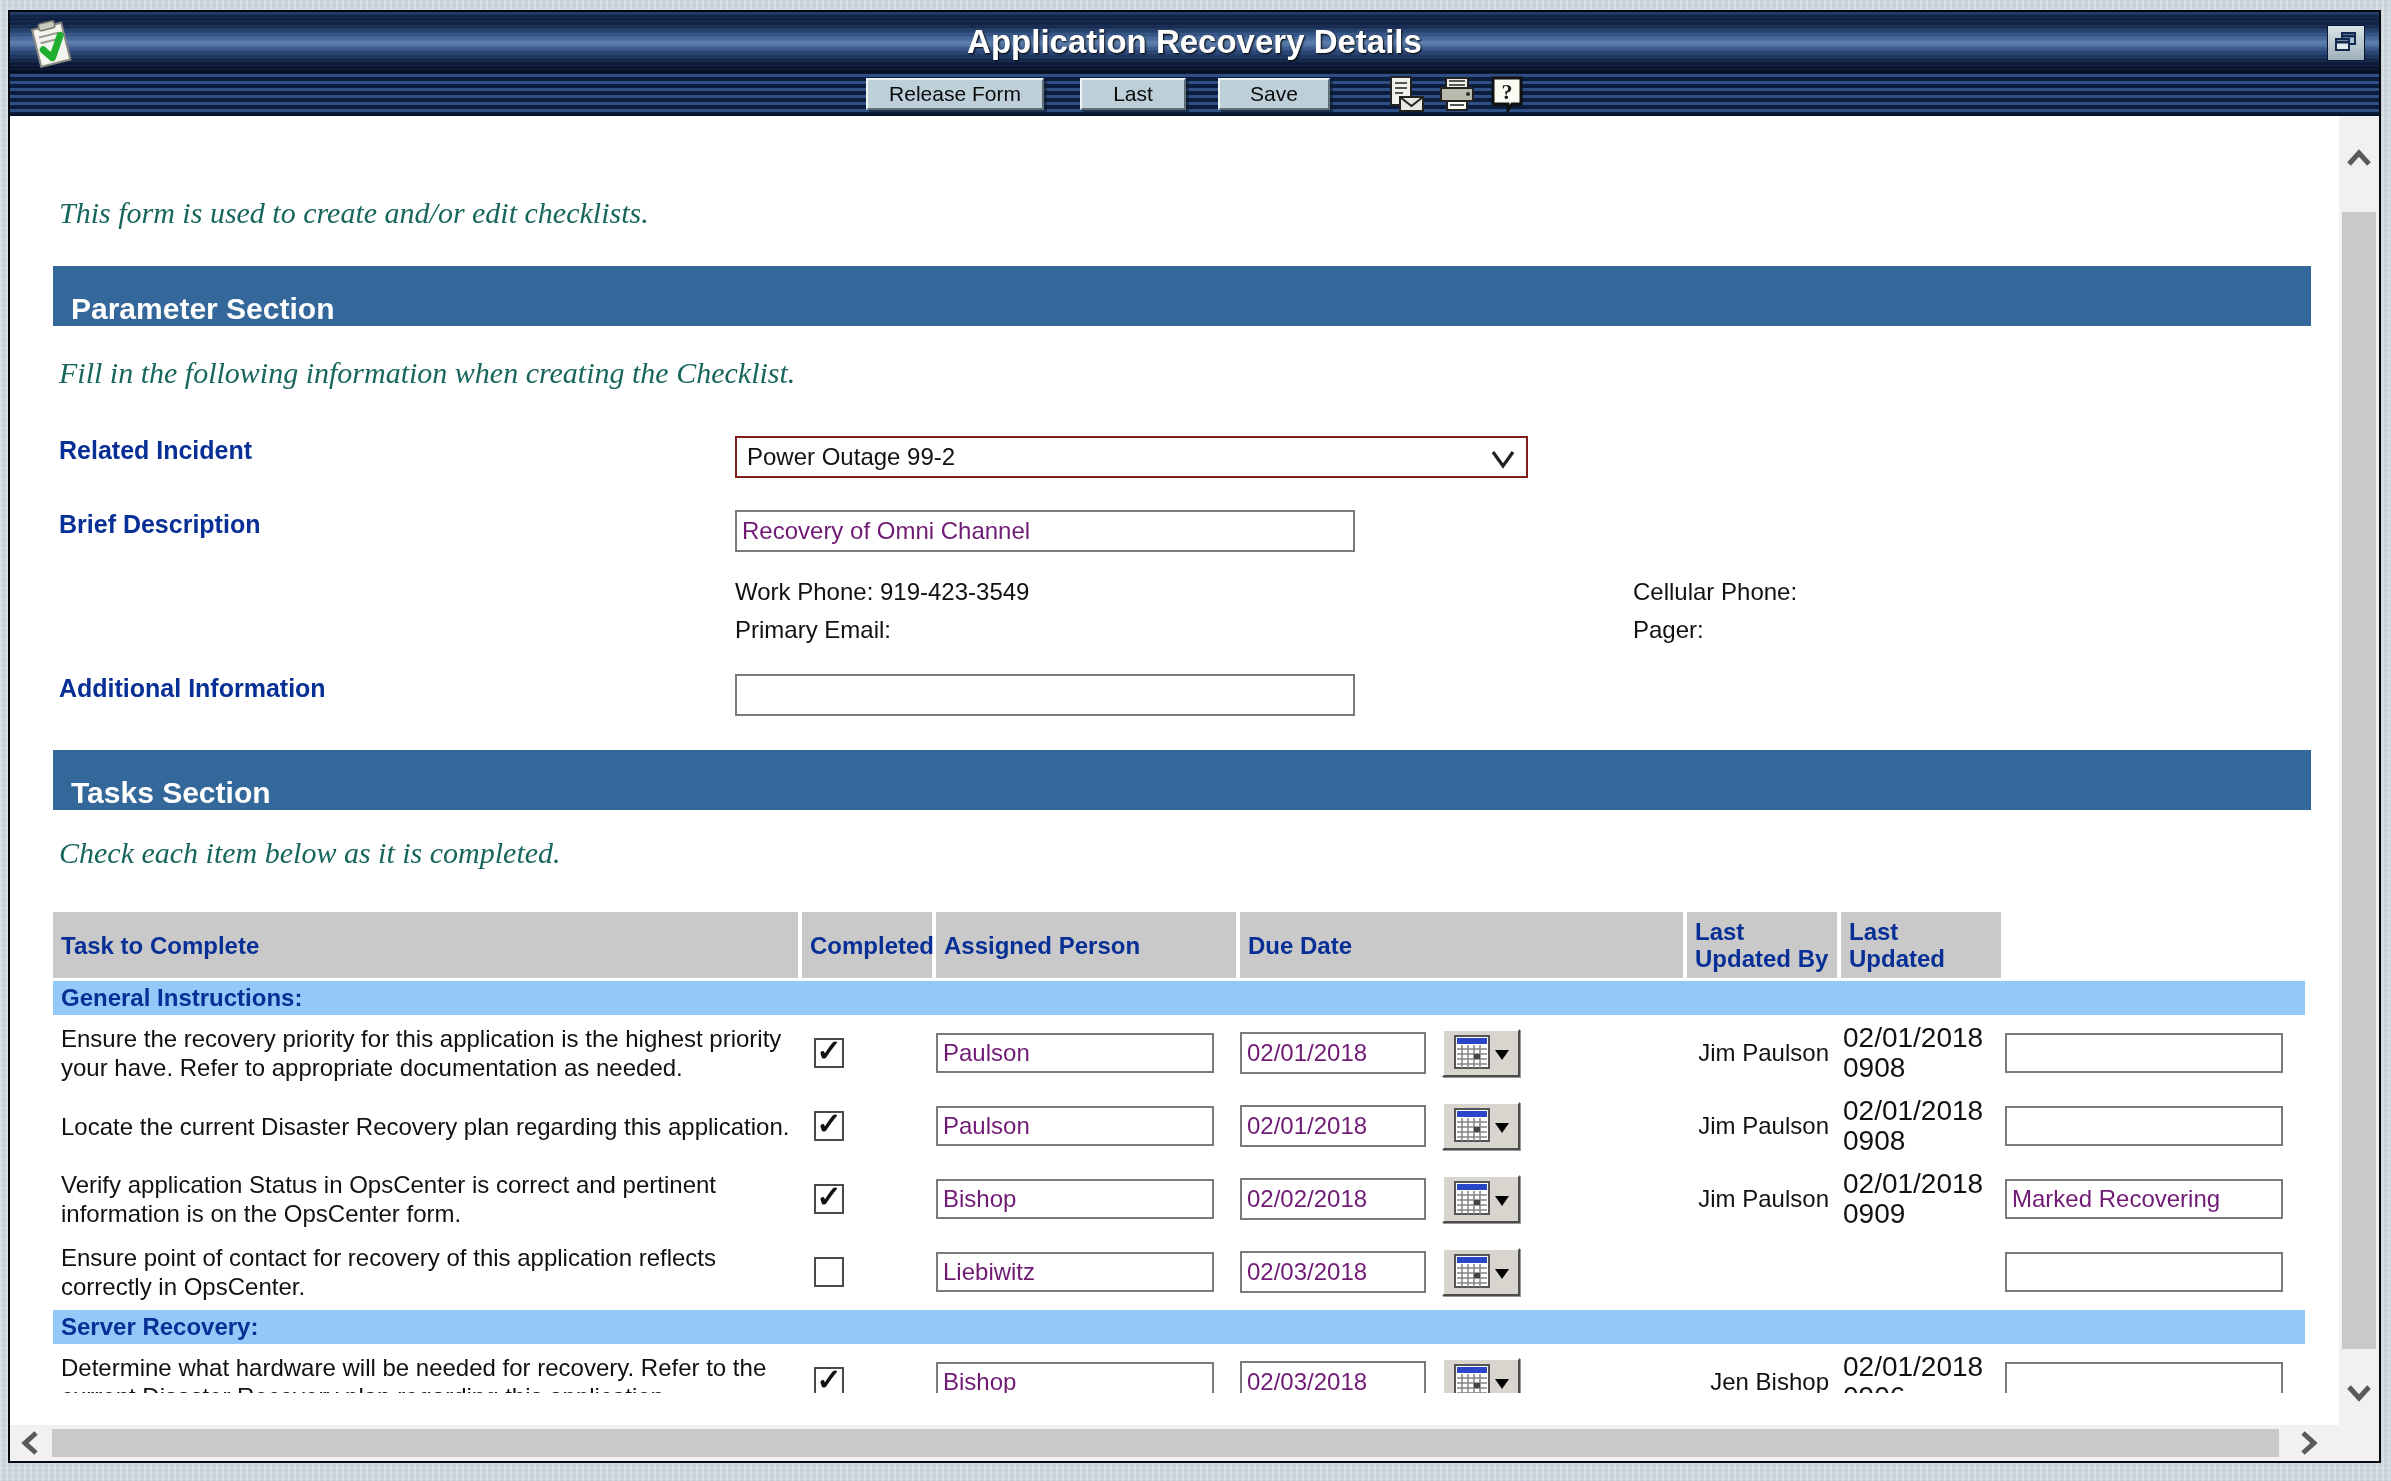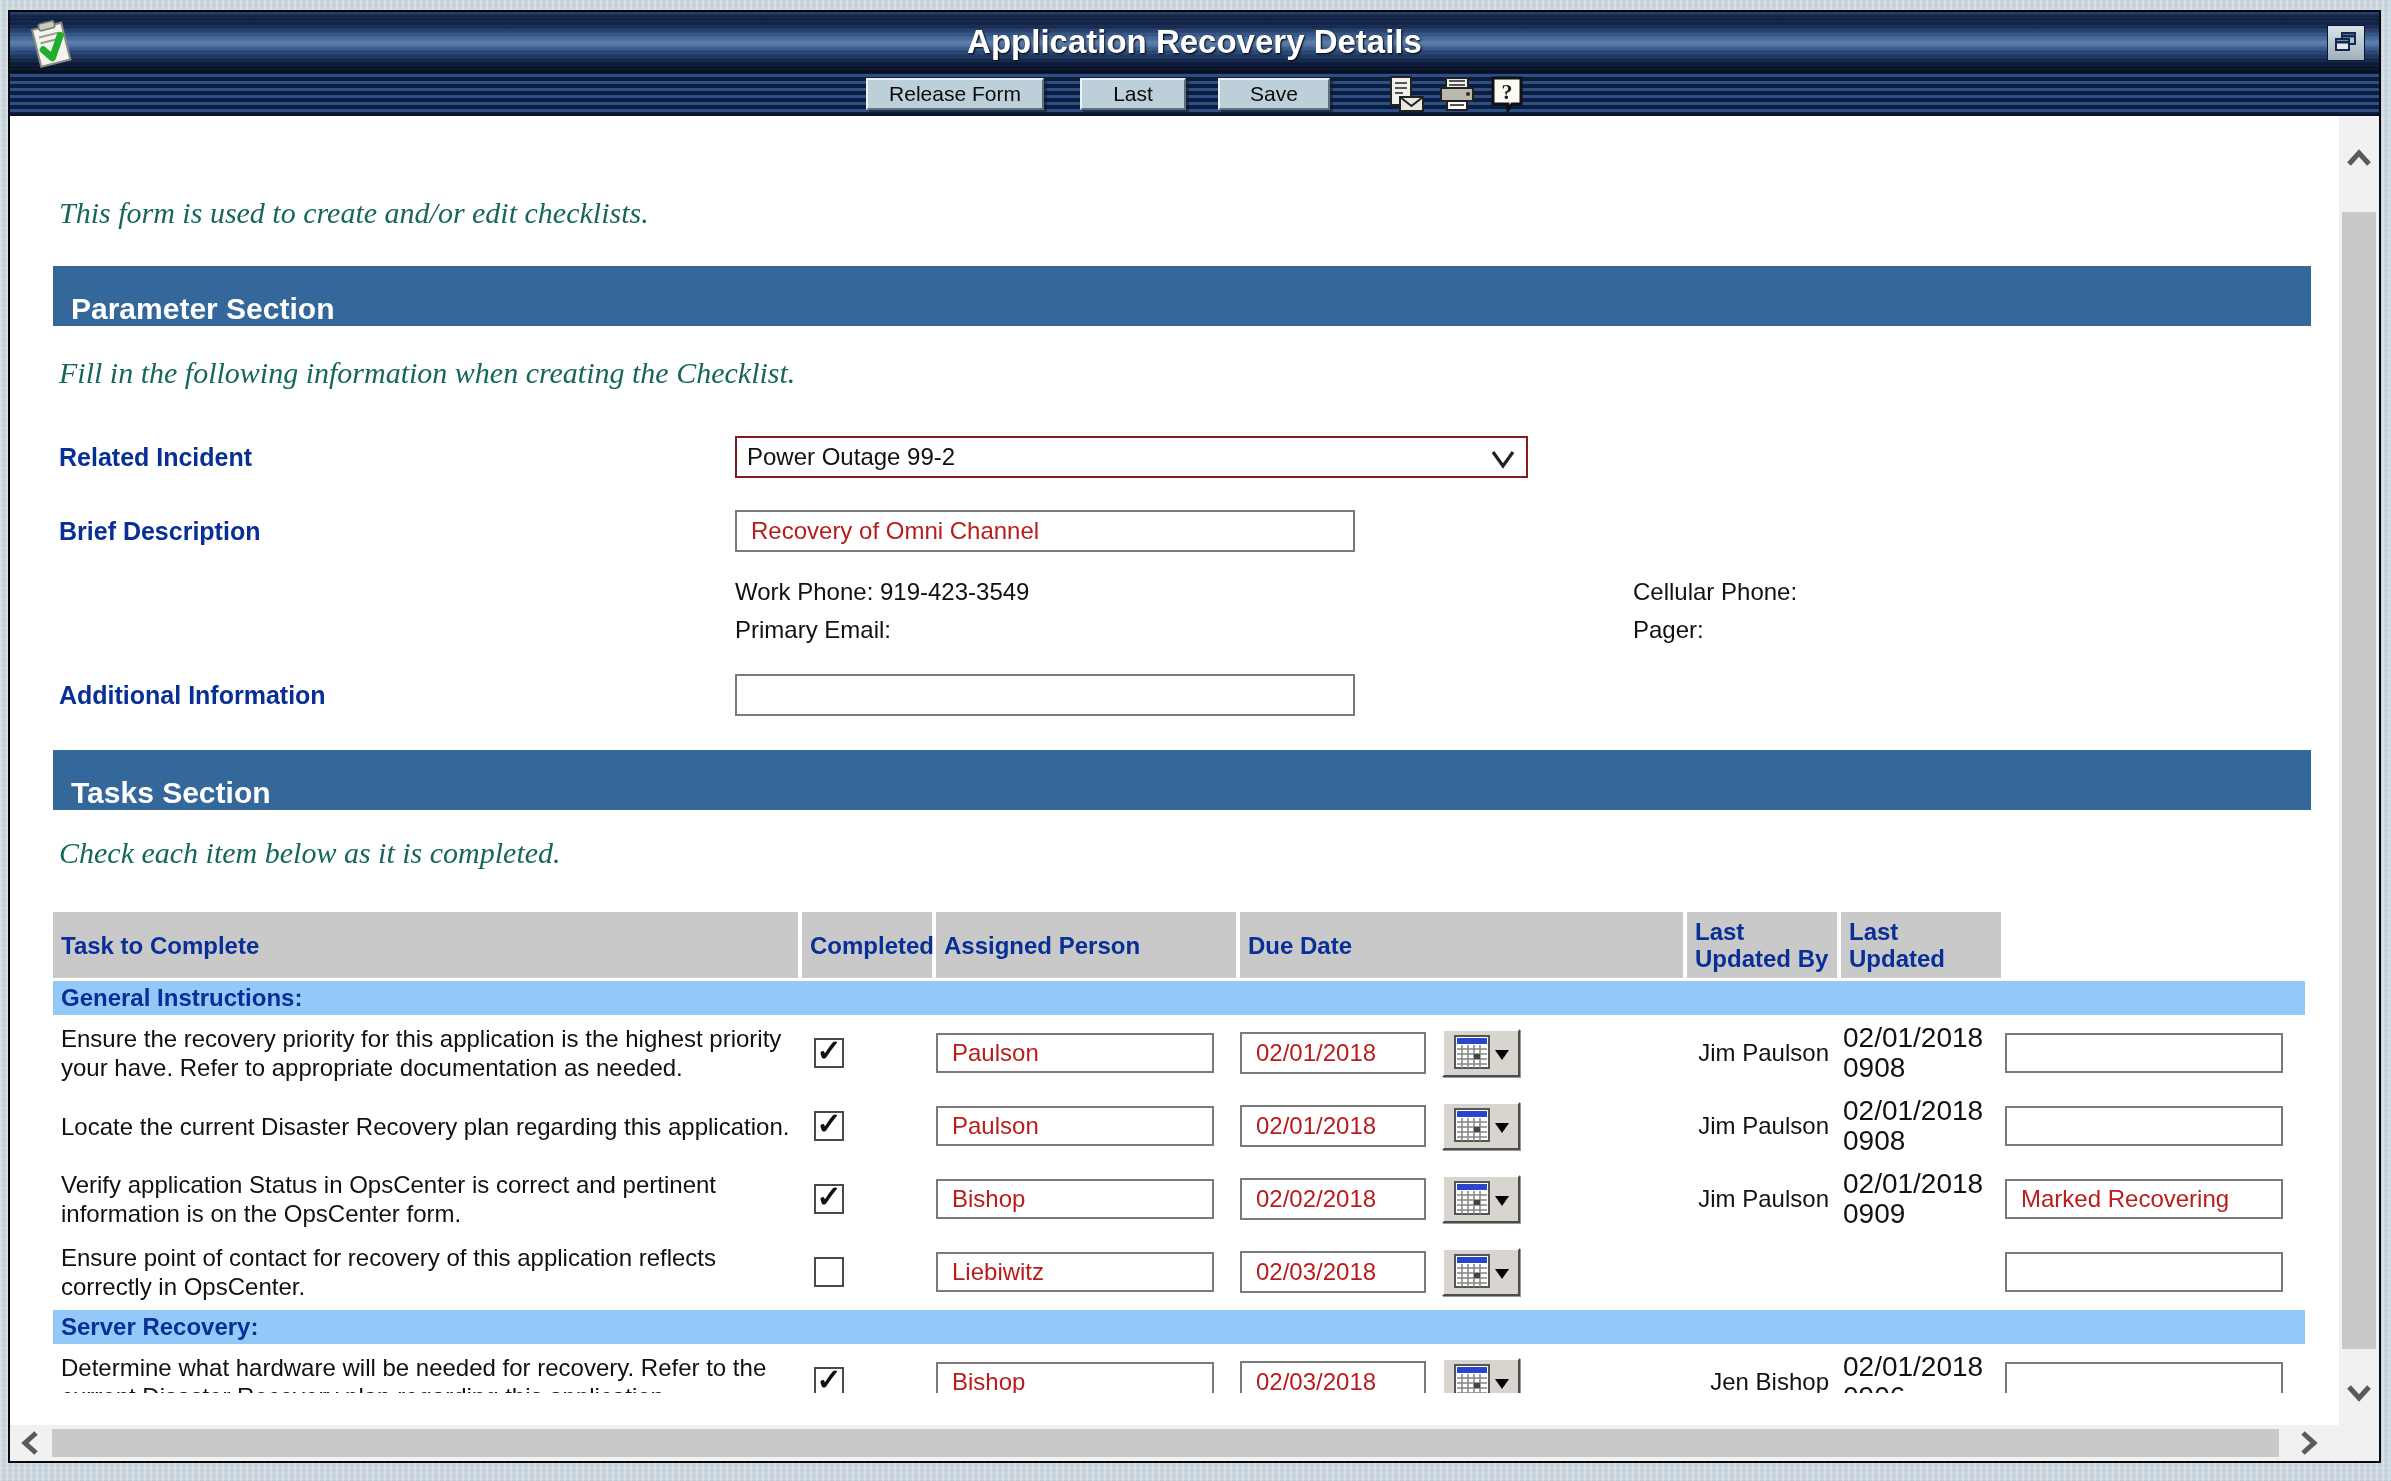--- a/index.html
+++ b/index.html
@@ -52,31 +52,31 @@
   .page-area{flex:1;display:flex;flex-direction:column;background:#fff;min-width:0;gap:32px;}
   .page-content{flex:1;padding:0 28px 0 43px;overflow:hidden;}
   .note{font-family:"Liberation Serif",serif;font-style:italic;font-size:30px;color:var(--note-teal,#17665d);margin:0;}
   .intro-note{margin:80px 0 36px 6px;}
   .param-note{margin:30px 0 46px 6px;}
   .tasks-note{margin:26px 0 42px 6px;}
   .section-bar{
     height:60px;background:var(--section-bar-blue,#35689a);color:#fff;font-weight:bold;font-size:30px;
     display:flex;align-items:flex-end;padding-left:18px;
   }
-  .field-row{display:flex;align-items:center;margin-bottom:32px;}
+  .field-row{display:flex;margin-bottom:32px;}
   .field-label{width:676px;flex:0 0 676px;font-weight:bold;font-size:25px;color:var(--label-navy,#072f96);padding-left:6px;}
   .select-box{
     width:793px;height:42px;border:2px solid #7f1d1d;background:#fff;box-sizing:border-box;
     display:flex;align-items:center;position:relative;cursor:pointer;
   }
   .select-value{font-size:24px;padding-left:10px;color:#111;}
   .select-chevron{position:absolute;right:10px;top:8px;width:26px;height:26px;}
   .text-input,.tinput{
     border:2px solid #7a7a7a;background:#fff;font-family:"Liberation Sans",sans-serif;
-    font-size:24px;color:#b91c1c;padding:0 14px;box-sizing:border-box;
+    font-size:24px;color:#701a75;padding:0 5px;box-sizing:border-box;
   }
   .text-input{width:620px;height:42px;}
   .contact-grid{
     margin:-6px 0 30px 682px;display:grid;grid-template-columns:898px auto;row-gap:10px;
     font-size:24px;color:#111;
   }
   
   .tasks-table{
     display:grid;margin-top:0;
     grid-template-columns:745px 130px 300px 443px 150px 160px 300px;

